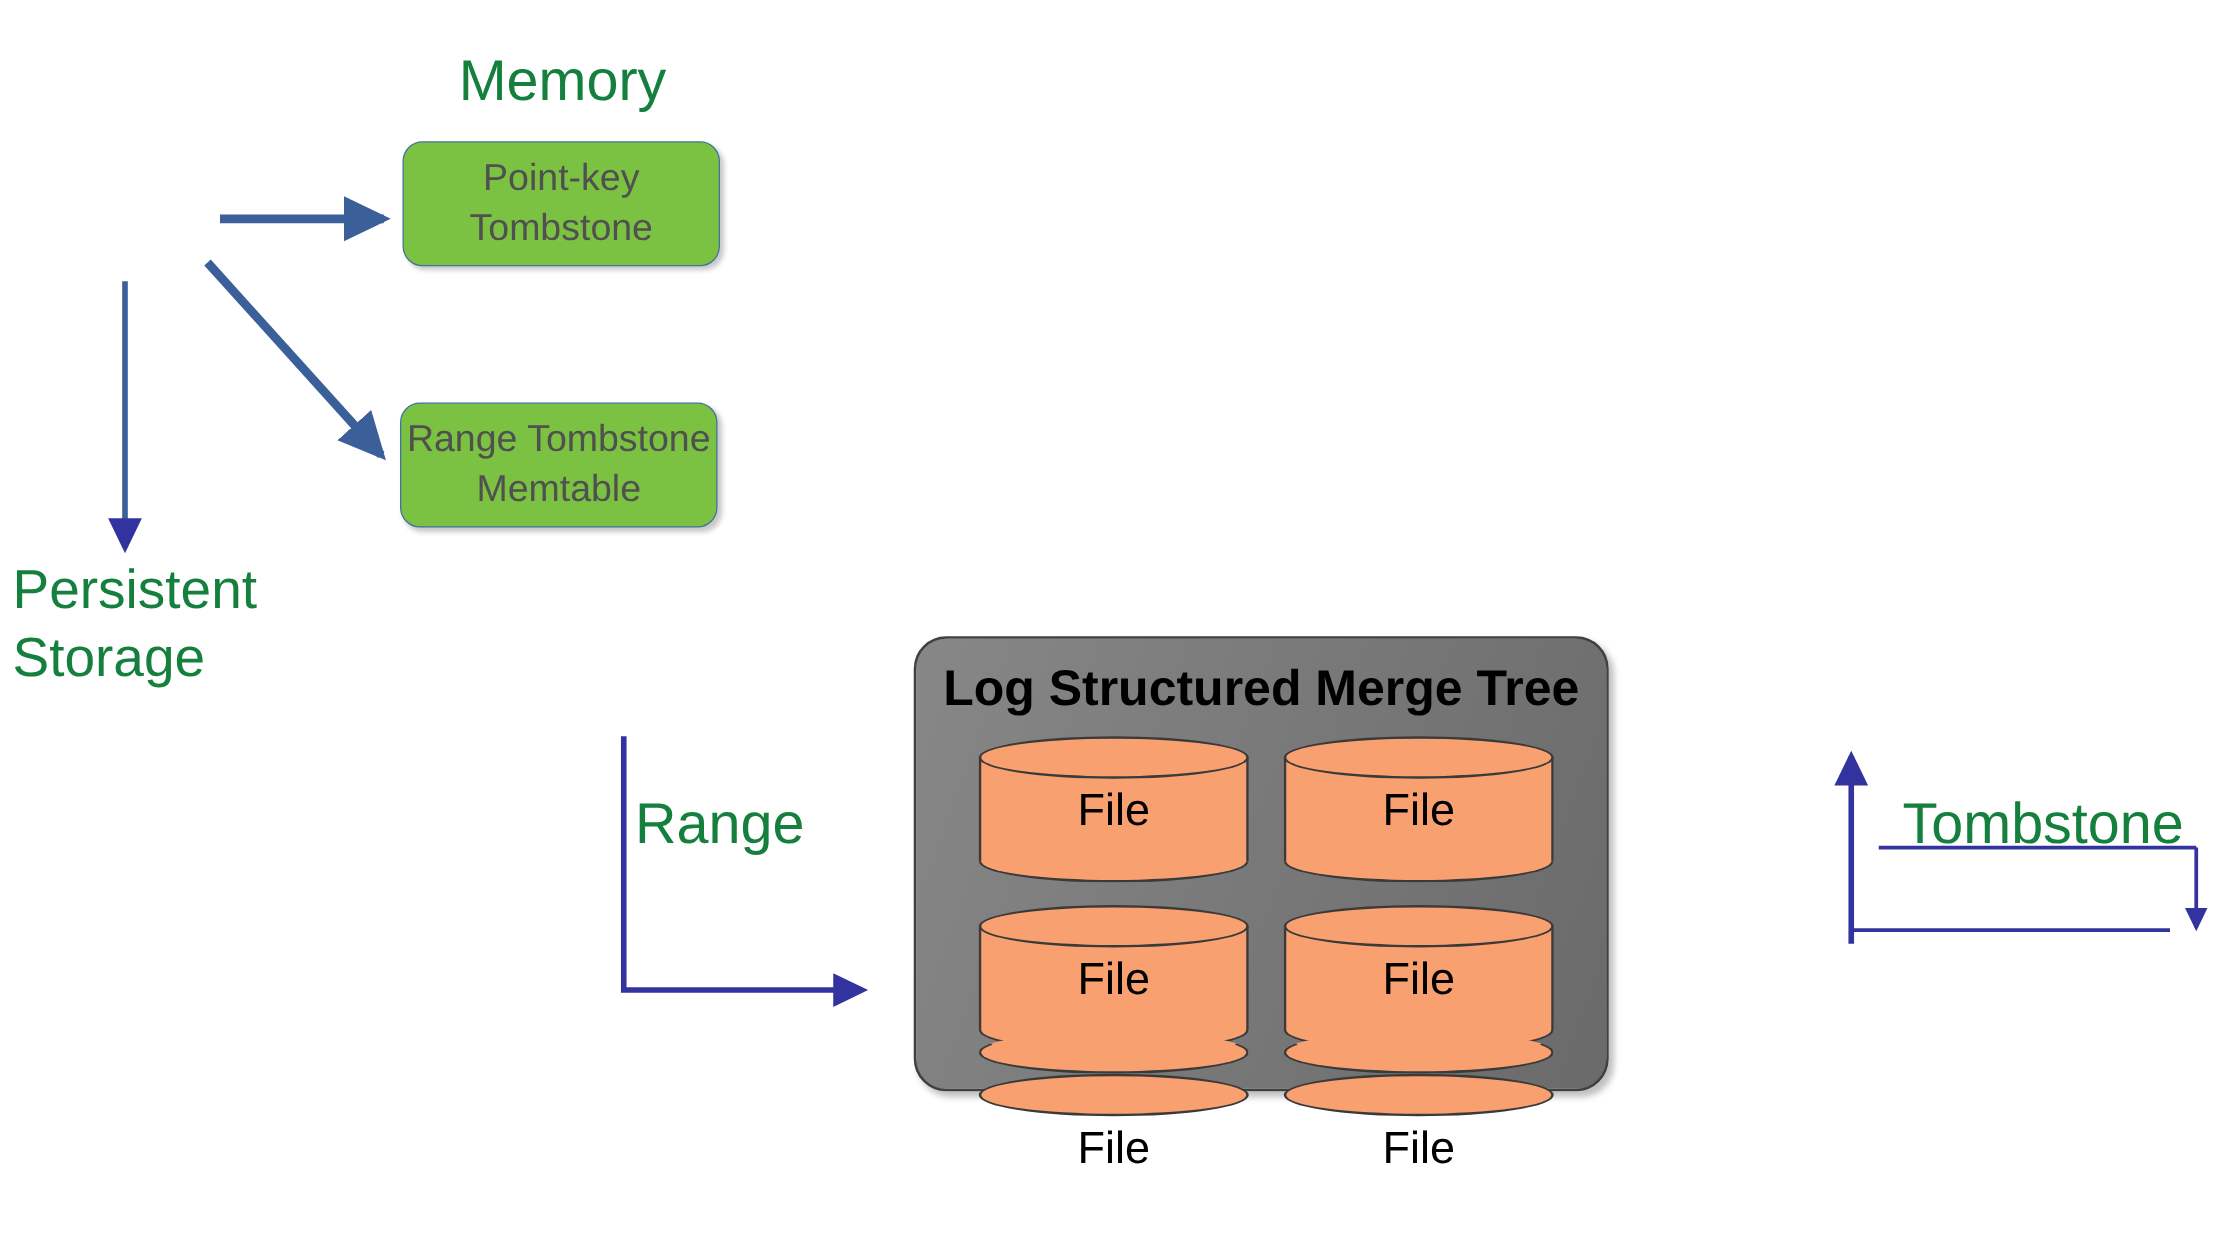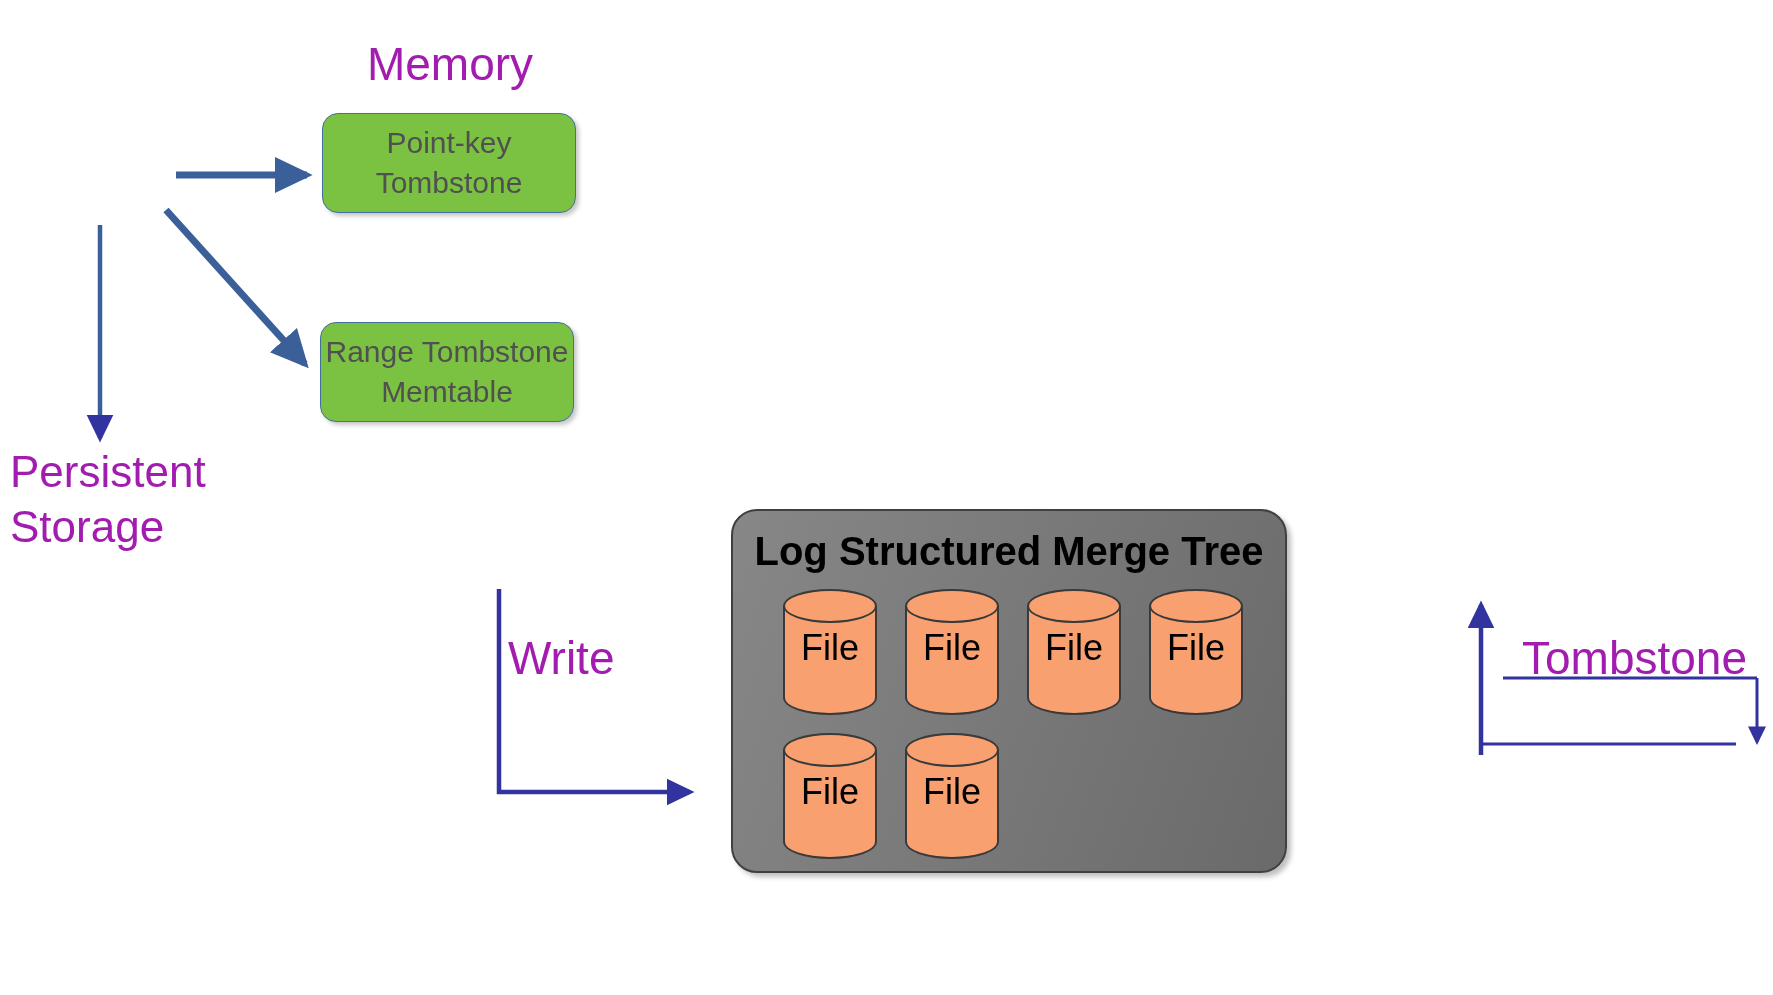--- a/index.html
+++ b/index.html
@@ -19,21 +19,21 @@
   }
   .svg-layer {
     position: absolute;
     left: 0;
     top: 0;
     width: 1773px;
     height: 995px;
   }
   .plain-label {
     position: absolute;
-    color: #a21caf;
+    color: #15803d;
     font-family: "Liberation Sans", sans-serif;
     font-weight: 400;
     white-space: nowrap;
     line-height: 1.15;
   }
   
   #write-request {
     left: 22px;
     top: 108px;
     width: 200px;
@@ -127,21 +127,21 @@
     white-space: nowrap;
     font-weight: bold;
   }
   .file-grid {
     position: absolute;
     left: 50px;
     top: 78px;
     width: 460px;
     height: 270px;
     display: grid;
-    grid-template-columns: repeat(4, 1fr);
+    grid-template-columns: repeat(2, 1fr);
     grid-template-rows: repeat(2, 1fr);
     column-gap: 28px;
     row-gap: 18px;
   }
   
   .cylinder {
     position: relative;
     display: inline-block;
   }
   .cyl-body {
@@ -230,21 +230,21 @@
     <path d="M 1757 678 L 1757 742" fill="none" stroke="#3333A0" stroke-width="3" marker-end="url(#ah-thin2)"></path>
     <path d="M 1481 744 L 1736 744" fill="none" stroke="#3333A0" stroke-width="3"></path>
   </svg>
 
 
   <div class="plain-label" id="memory-title">Memory</div>
 
   <div class="plain-label" id="persistent-storage">Persistent
 Storage</div>
 
-  <div class="plain-label" id="flush-label">Write</div>
+  <div class="plain-label" id="flush-label">Range</div>
 
   <div class="plain-label" id="compaction-label">Tombstone</div>
 
   <div class="memtable-box" id="memtable-point-key">
     <div class="memtable-text">Point-key
 Tombstone</div>
   </div>
 
   <div class="memtable-box" id="memtable-range-tombstone">
     <div class="memtable-text">Range Tombstone

